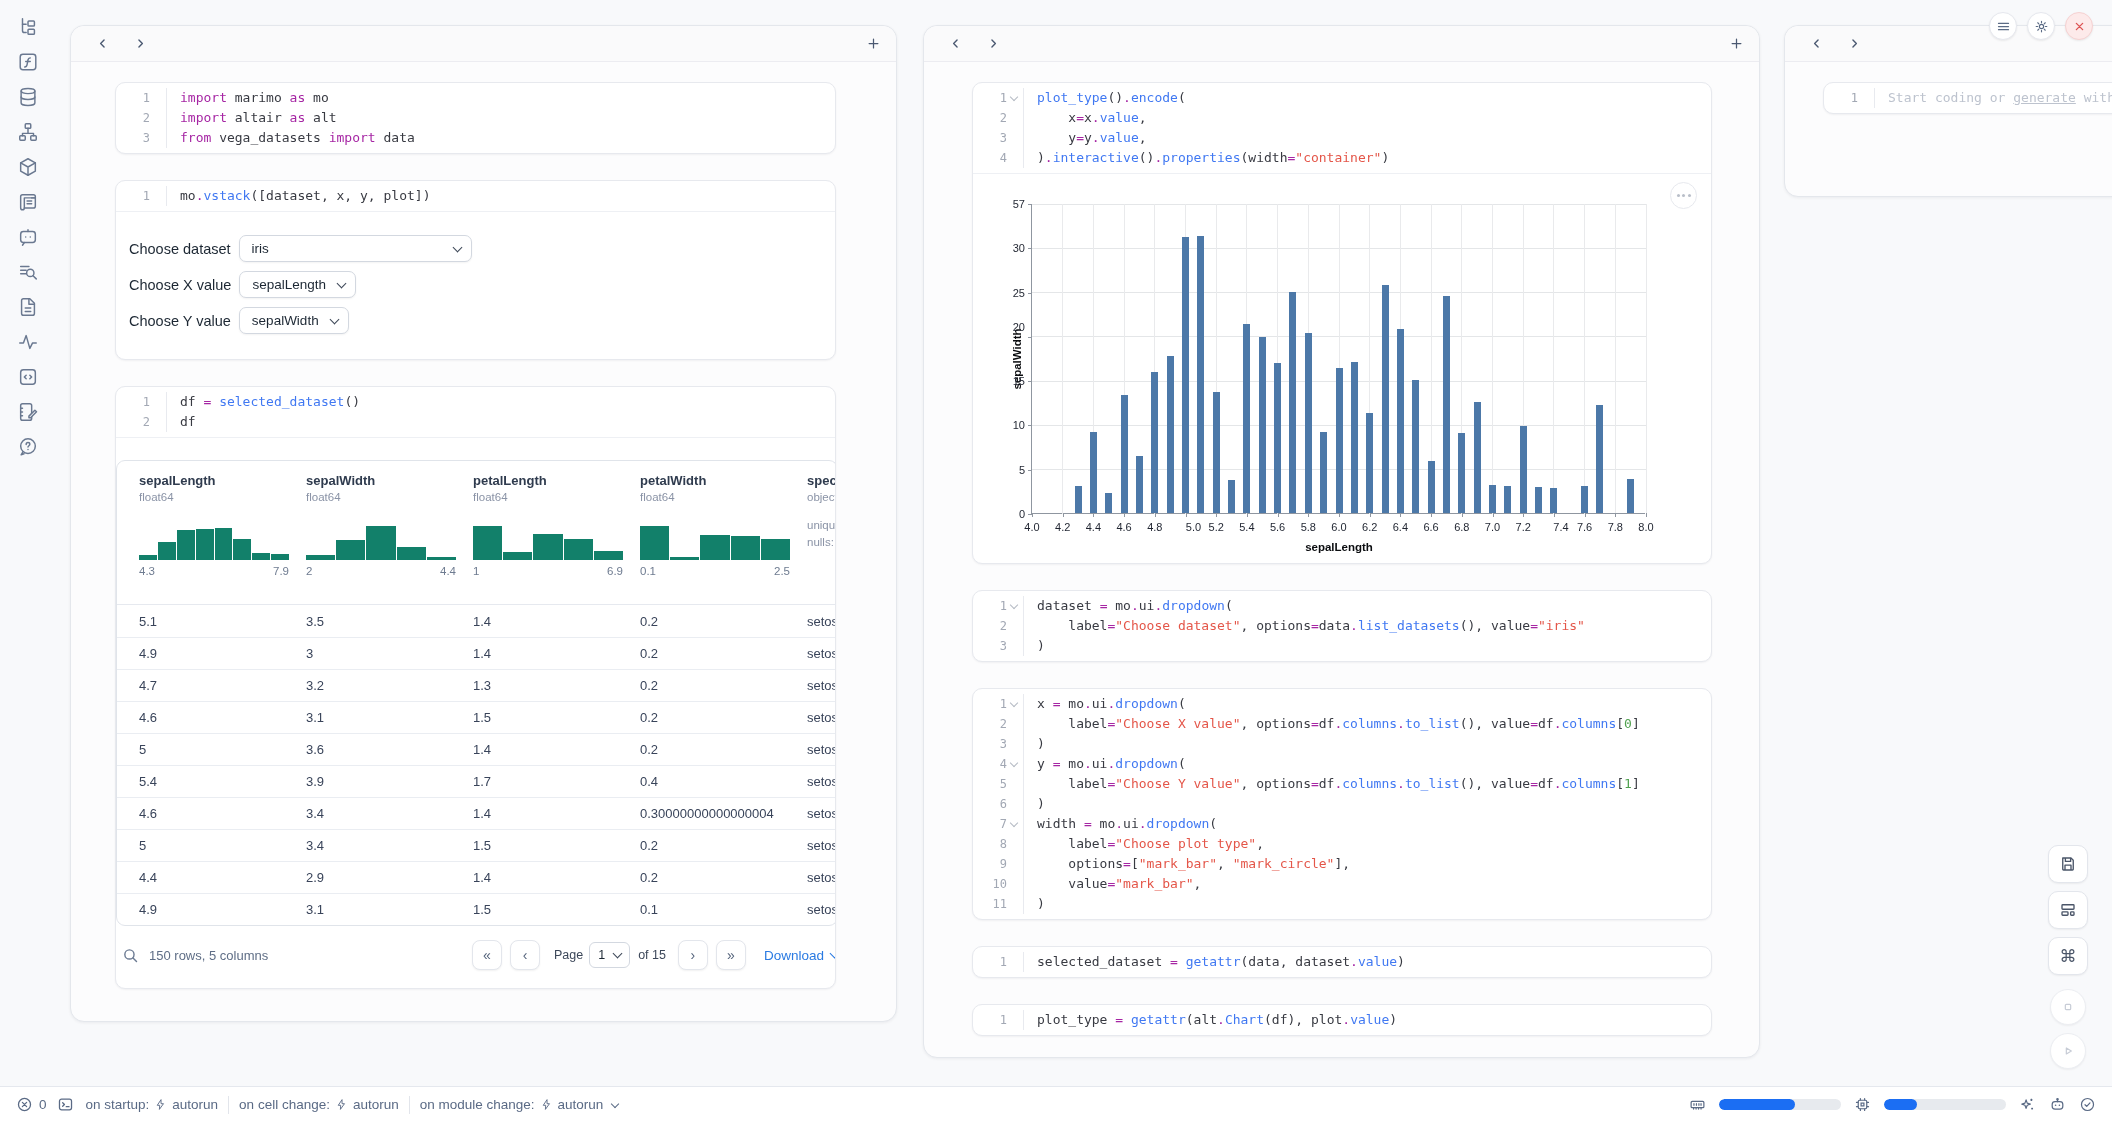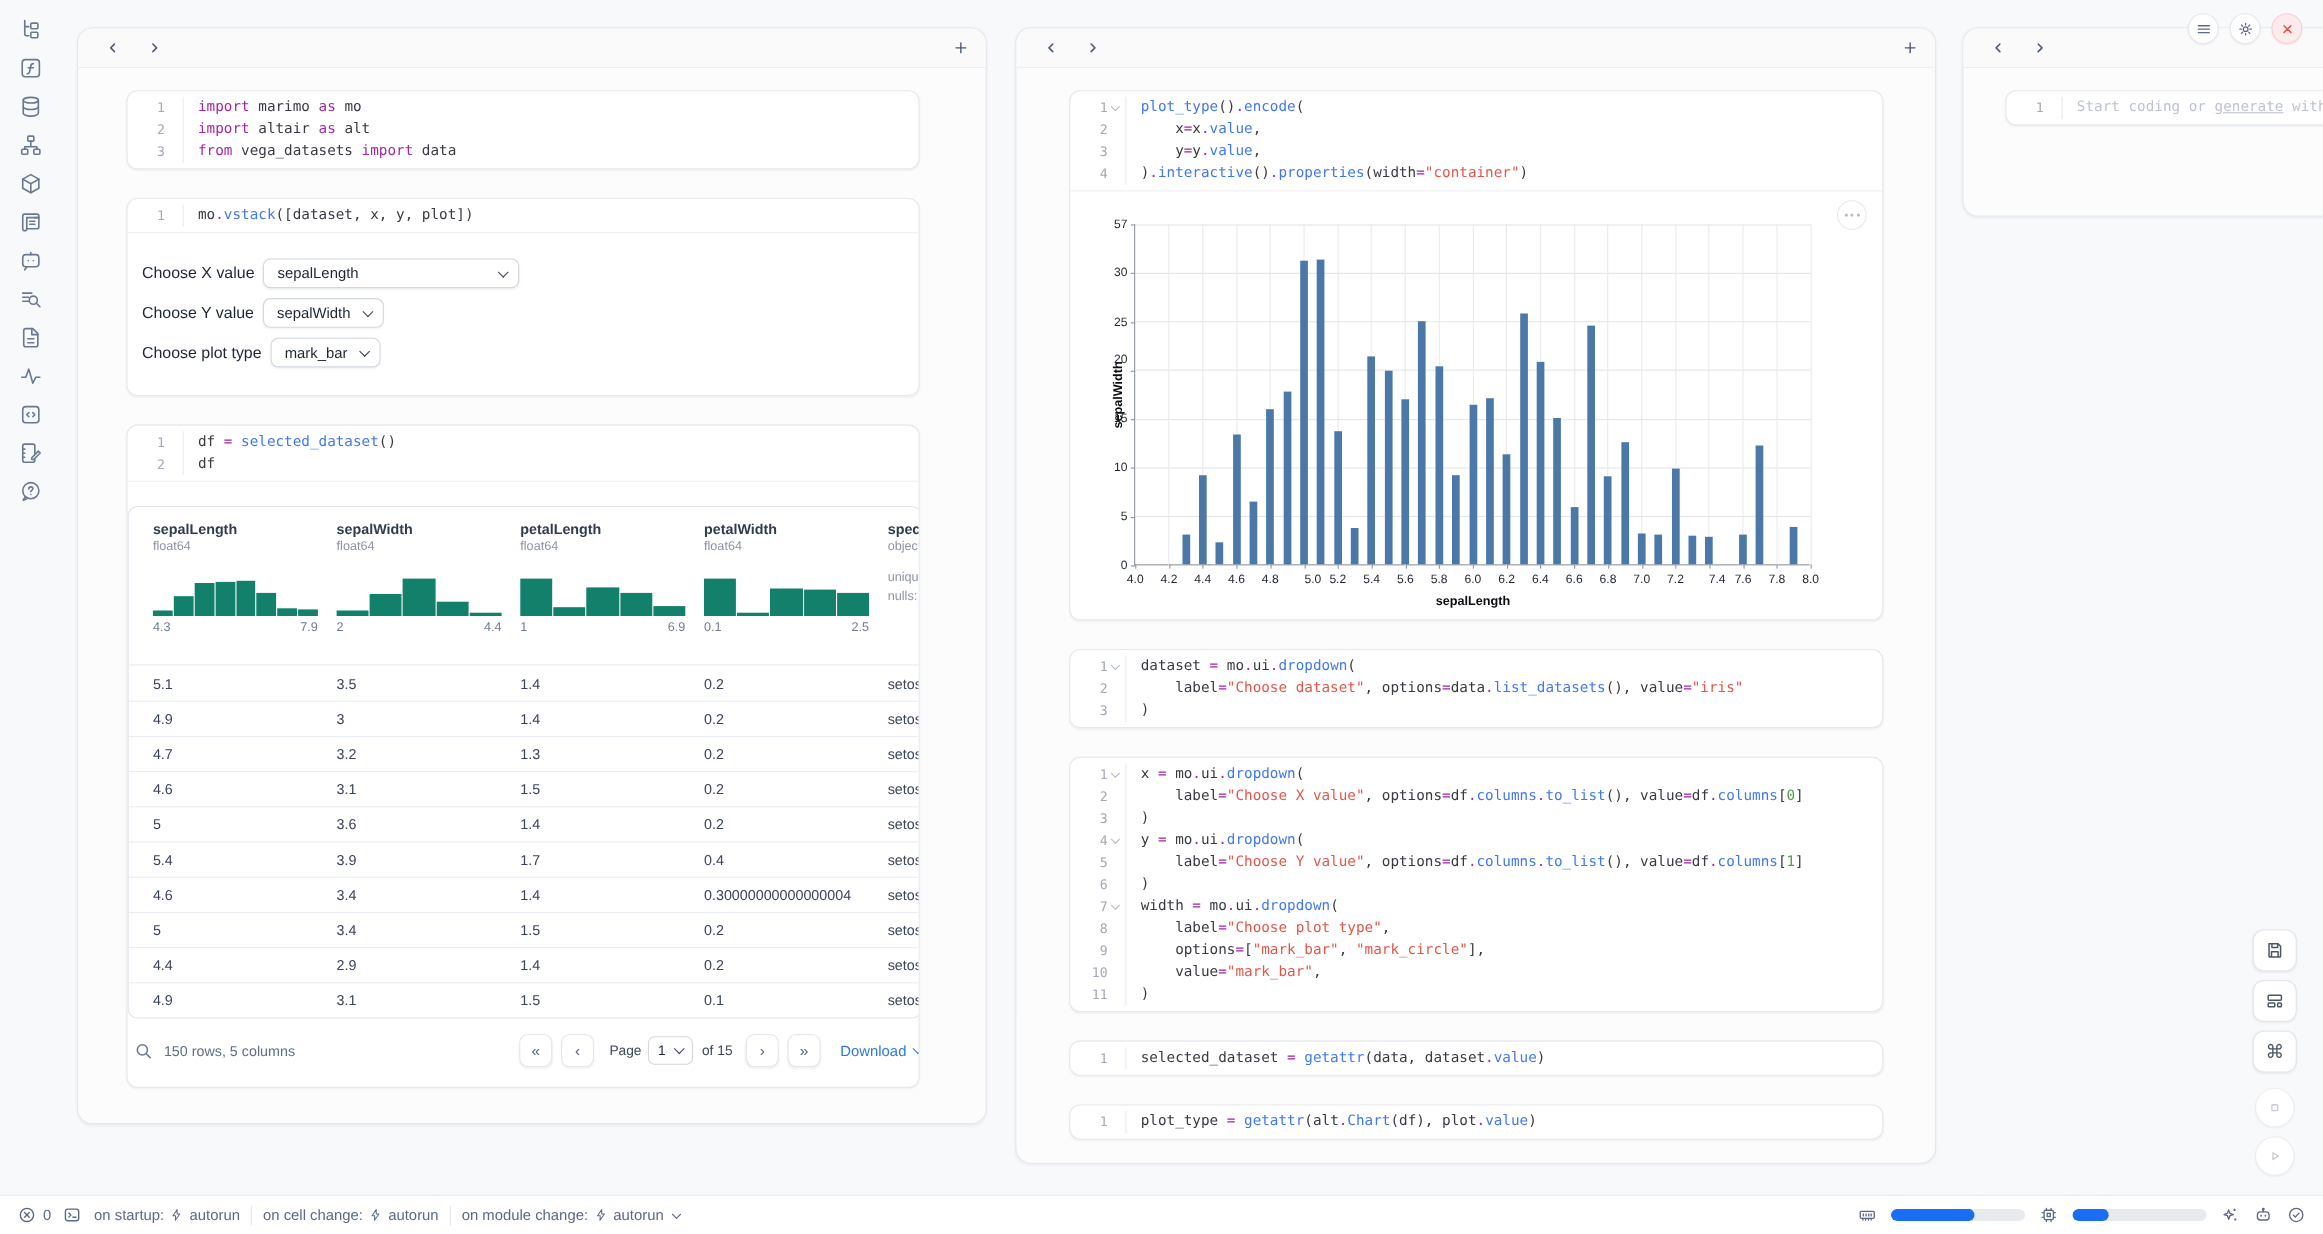--- a/index.html
+++ b/index.html
@@ -271,37 +271,37 @@
             <div class="code-line"><span class="gutter"><span>3</span><span class="fold"></span></span><span class="code-text"><span class="tk-k">from</span><span class="tk-p"> vega_datasets </span><span class="tk-k">import</span><span class="tk-p"> data</span></span></div>
           </div>
       </div>
       <div class="cell">
         <div class="code-area">
             <div class="code-line"><span class="gutter"><span>1</span><span class="fold"></span></span><span class="code-text"><span class="tk-p">mo</span><span class="tk-d">.</span><span class="tk-f">vstack</span><span class="tk-p">([dataset, x, y, plot])</span></span></div>
           </div>
         <div class="cell-output">
           <div class="controls" id="vstack-controls">
               <div class="ctl-row">
+                <span class="ctl-label">Choose dataset</span>
+                <div class="select">
+                  <span>iris</span>
+                  <span class="sel-caret"></span>
+                </div>
+              </div>
+              <div class="ctl-row">
                 <span class="ctl-label">Choose X value</span>
                 <div class="select">
                   <span>sepalLength</span>
                   <span class="sel-caret"></span>
                 </div>
               </div>
               <div class="ctl-row">
                 <span class="ctl-label">Choose Y value</span>
                 <div class="select">
                   <span>sepalWidth</span>
-                  <span class="sel-caret"></span>
-                </div>
-              </div>
-              <div class="ctl-row">
-                <span class="ctl-label">Choose plot type</span>
-                <div class="select">
-                  <span>mark_bar</span>
                   <span class="sel-caret"></span>
                 </div>
               </div>
             </div>
         </div>
       </div>
       <div class="cell">
         <div class="code-area">
             <div class="code-line"><span class="gutter"><span>1</span><span class="fold"></span></span><span class="code-text"><span class="tk-p">df </span><span class="tk-o">=</span><span class="tk-p"> </span><span class="tk-f">selected_dataset</span><span class="tk-p">()</span></span></div>
             <div class="code-line"><span class="gutter"><span>2</span><span class="fold"></span></span><span class="code-text"><span class="tk-p">df</span></span></div>

